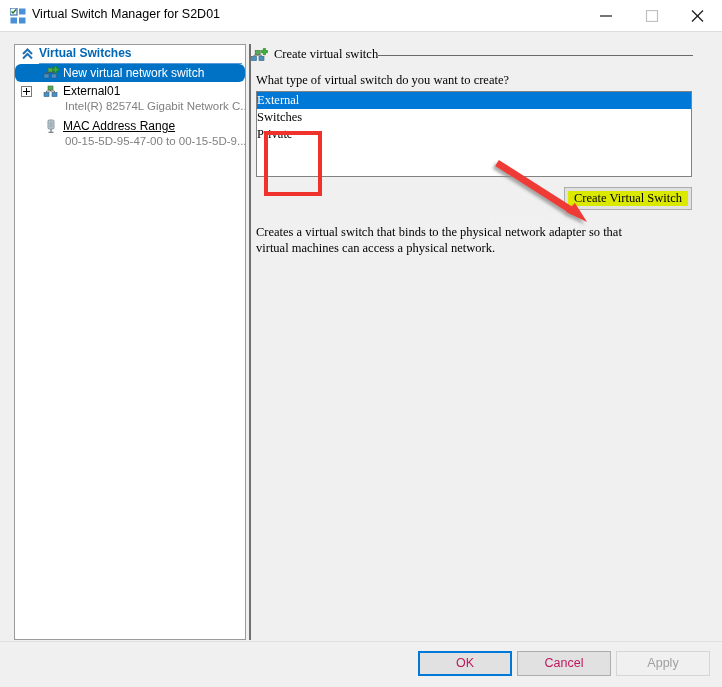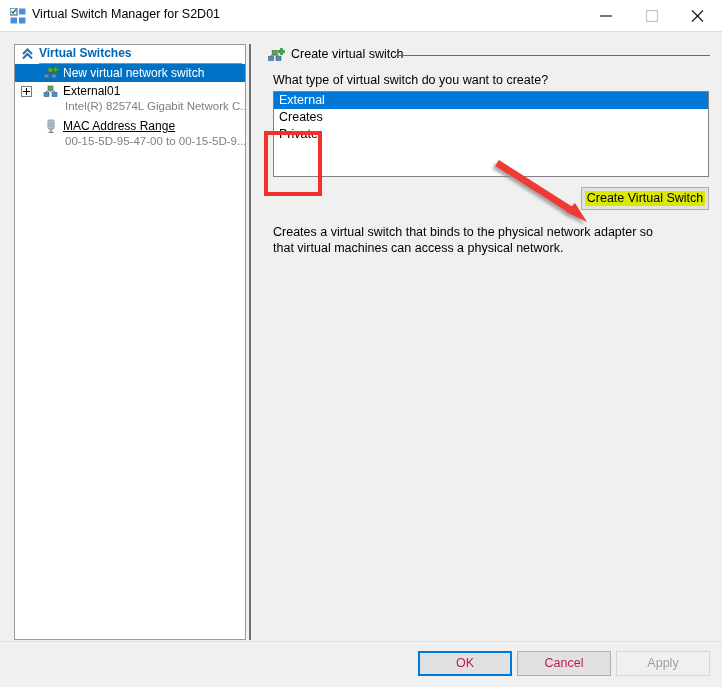--- a/index.html
+++ b/index.html
@@ -91,20 +91,21 @@
   }
   .sect-rule {
     position: absolute;
     left: 24px; right: 3px; bottom: 0px;
     height: 1px;
     background: #5b9bd5;
   }
   .tree-row {
     position: relative;
     height: 18px;
+    border-radius: 6px;
   }
   .tree-row.selected { background: #0072c6; }
   .tree-row.selected .row-label { color: #ffffff; }
   .row-expand {
     position: absolute;
     left: 6px; top: 4px;
     width: 11px; height: 11px;
     border: 1px solid #7a7a7a;
     background: #ffffff;
     box-sizing: border-box;
@@ -146,22 +147,22 @@
   
   #splitter {
     position: absolute;
     left: 249px; top: 12px;
     width: 2px; height: 596px;
     background: #707070;
   }
   
   #right-panel {
     position: absolute;
-    left: 264px; top: 12px;
-    width: 450px; height: 596px;
+    left: 247px; top: 12px;
+    width: 450px; height: 596px; font-family: Liberation Serif, serif;
   }
   #section-head-icon {
     position: absolute;
     left: 4px; top: 4px;
     width: 17px; height: 15px;
   }
   #section-head-text {
     position: absolute;
     left: 27px; top: 3px;
     font-size: 12.5px;
@@ -187,21 +188,20 @@
     left: 9px; top: 47px;
     width: 436px; height: 86px;
     background: #ffffff;
     border: 1px solid #828282;
     box-sizing: border-box;
     overflow: hidden;
   }
   .lb-item {
     position: relative;
     height: 17px;
-    padding-left: 5px;
     font-size: 12.5px;
     line-height: 17px;
     color: #000000;
     white-space: nowrap;
   }
   .lb-item.selected {
     background: #0078d7;
     color: #ffffff;
   }
   #create-btn {
@@ -410,21 +410,21 @@
           <path d="M12.3 0.5 h2.2 v2 h2 v2.2 h-2 v2 h-2.2 v-2 h-2 V2.5 h2 z" fill="#3cb23c" stroke="#1f7a1f" stroke-width="0.6"></path>
         </svg>
       </div>
       <div id="section-head-text">Create virtual switch</div>
       <div id="section-head-rule"></div>
 
       <div id="question">What type of virtual switch do you want to create?</div>
 
       <div id="listbox">
         <div class="lb-item selected">External</div>
-        <div class="lb-item">Creates</div>
+        <div class="lb-item">Switches</div>
         <div class="lb-item">Private</div>
       </div>
 
       <div id="create-btn">
         <div id="create-btn-label">Create Virtual Switch</div>
       </div>
 
       <div id="watermark">Window Snip</div>
 
       <div id="description">Creates a virtual switch that binds to the physical network adapter so that virtual machines can access a physical network.</div>

